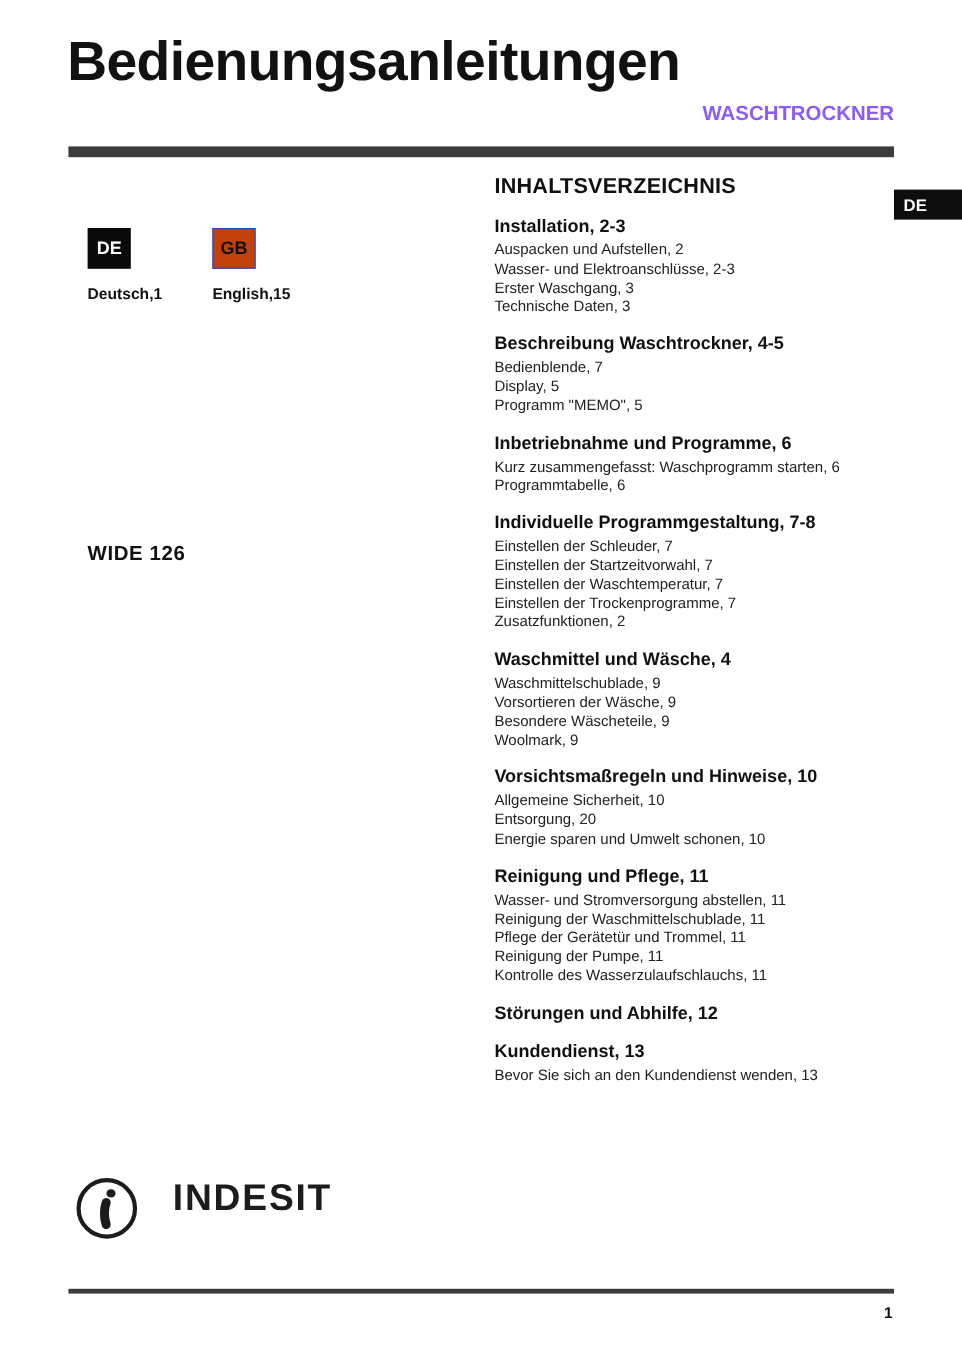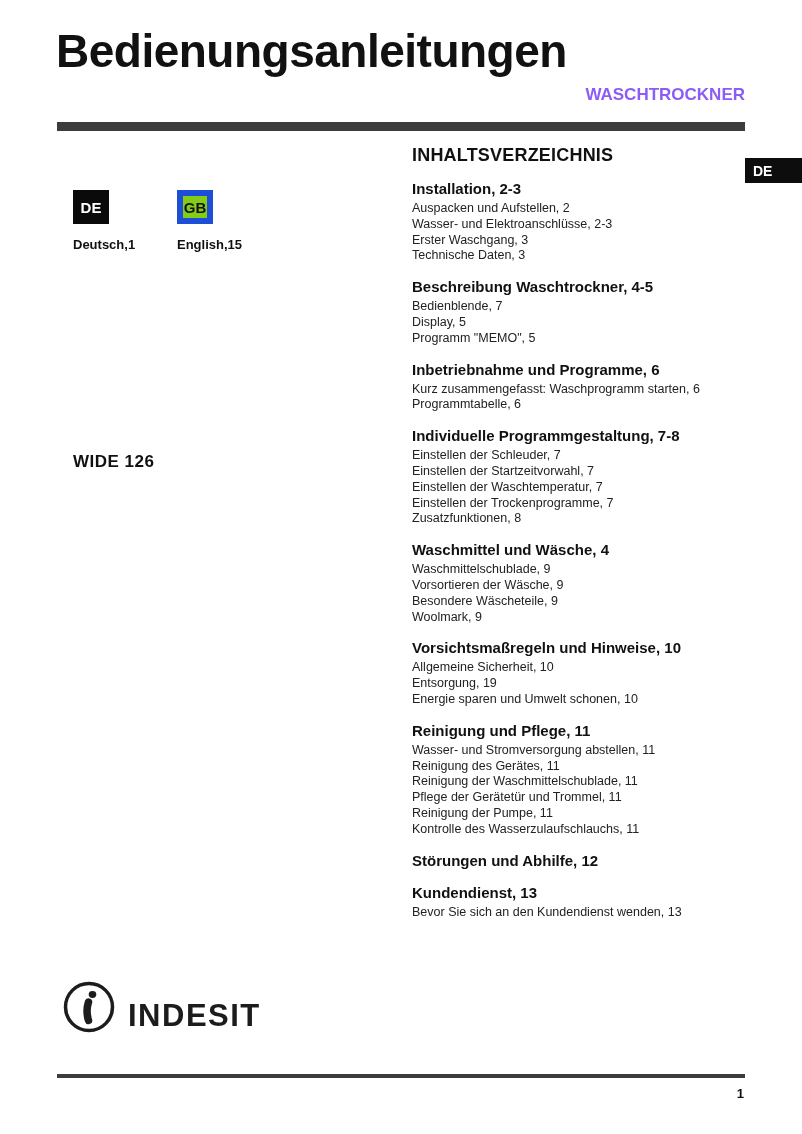--- a/index.html
+++ b/index.html
@@ -37,32 +37,32 @@
   .lang-row { position: absolute; left: 73px; top: 190px; width: 300px; }
   .lang-block { position: absolute; top: 0; }
   .lang-block.first { left: 0; }
   .lang-block.second { left: 104px; }
   .lang-box {
     width: 36px; height: 34px;
     display: flex; align-items: center; justify-content: center;
     font-size: 15px; font-weight: bold;
   }
   .lang-box.filled { background: #0a0a0a; color: #fff; }
-  .lang-box.outline { background: #84cc16; color: #111; border: 6px solid #1d4ed8; }
+  .lang-box.outline { background: #c2410c; color: #111; border: 1px solid #1d4ed8; }
   .lang-label {
     margin-top: 13px; font-size: 13px; font-weight: bold; color: #111;
     white-space: nowrap;
   }
   .model {
     position: absolute; left: 73px; top: 452px;
     font-size: 17px; font-weight: bold; letter-spacing: 0.5px; color: #111;
   }
   .logo {
     position: absolute; left: 62px; top: 980px;
-    display: flex; align-items: flex-end; gap: 12px;
+    display: flex; align-items: flex-start; gap: 28px;
   }
   .brand-word {
     font-size: 31px; font-weight: bold; letter-spacing: 1.5px; color: #1c1c1c;
   }
   .toc {
     position: absolute; left: 412px; top: 145px; width: 348px;
   }
   .toc-heading {
     font-size: 18px; font-weight: bold; color: #111;
     margin-bottom: 8px; letter-spacing: 0.2px;
@@ -124,39 +124,38 @@
         <div class="toc-sec-title">Inbetriebnahme und Programme, 6</div>
         <div class="toc-item">Kurz zusammengefasst: Waschprogramm starten, 6</div>
         <div class="toc-item">Programmtabelle, 6</div>
       </div>
       <div class="toc-section">
         <div class="toc-sec-title">Individuelle Programmgestaltung, 7-8</div>
         <div class="toc-item">Einstellen der Schleuder, 7</div>
         <div class="toc-item">Einstellen der Startzeitvorwahl, 7</div>
         <div class="toc-item">Einstellen der Waschtemperatur,  7</div>
         <div class="toc-item">Einstellen der Trockenprogramme, 7</div>
-        <div class="toc-item">Zusatzfunktionen, 8</div>
+        <div class="toc-item">Zusatzfunktionen, 2</div>
       </div>
       <div class="toc-section">
         <div class="toc-sec-title">Waschmittel und Wäsche, 4</div>
         <div class="toc-item">Waschmittelschublade, 9</div>
         <div class="toc-item">Vorsortieren der Wäsche, 9</div>
         <div class="toc-item">Besondere Wäscheteile, 9</div>
         <div class="toc-item">Woolmark, 9</div>
       </div>
       <div class="toc-section">
         <div class="toc-sec-title">Vorsichtsmaßregeln und Hinweise, 10</div>
         <div class="toc-item">Allgemeine Sicherheit, 10</div>
-        <div class="toc-item">Entsorgung, 19</div>
+        <div class="toc-item">Entsorgung, 20</div>
         <div class="toc-item">Energie sparen  und Umwelt schonen, 10</div>
       </div>
       <div class="toc-section">
         <div class="toc-sec-title">Reinigung und Pflege, 11</div>
         <div class="toc-item">Wasser- und Stromversorgung abstellen, 11</div>
-        <div class="toc-item">Reinigung des Gerätes, 11</div>
         <div class="toc-item">Reinigung der Waschmittelschublade, 11</div>
         <div class="toc-item">Pflege der Gerätetür und Trommel, 11</div>
         <div class="toc-item">Reinigung der Pumpe, 11</div>
         <div class="toc-item">Kontrolle des  Wasserzulaufschlauchs, 11</div>
       </div>
       <div class="toc-section">
         <div class="toc-sec-title">Störungen und Abhilfe, 12</div>
       </div>
       <div class="toc-section">
         <div class="toc-sec-title">Kundendienst, 13</div>

